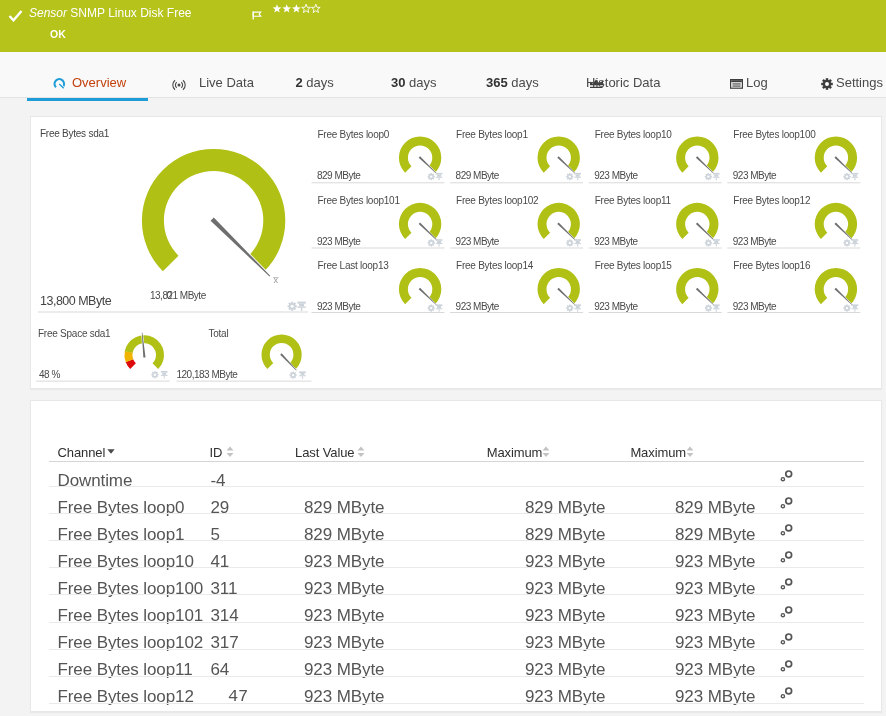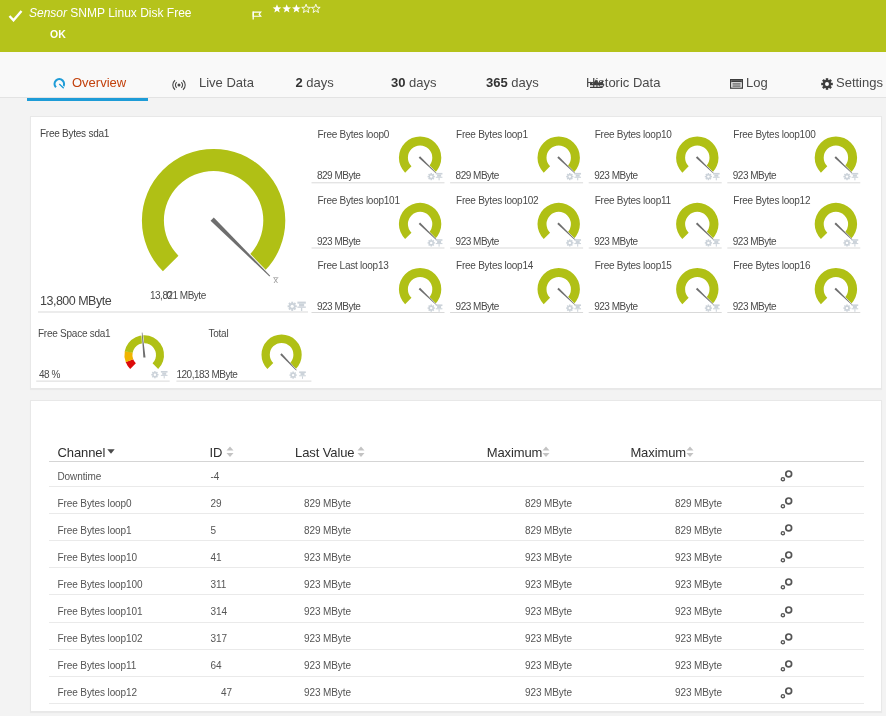--- a/index.html
+++ b/index.html
@@ -5,21 +5,21 @@
   font-family:"Liberation Sans",sans-serif;-webkit-font-smoothing:antialiased}
 .abs{position:absolute}
 #topbar{position:absolute;left:0;top:0;width:886px;height:52px;background:#b5c31b;color:#fff}
 #tabbar{position:absolute;left:0;top:52px;width:886px;height:46px;background:#f9f9f9;border-bottom:1px solid #e3e3e3}
 .tabtxt{position:absolute;top:74.6px;font-size:13px;color:#4a4a4a;white-space:nowrap}
 .panel{position:absolute;background:#fff;border:1px solid #e8e8e8;box-shadow:0 1px 1px rgba(0,0,0,0.04)}
 .ct{position:absolute;font-size:10px;color:#4a4a4a;white-space:nowrap;letter-spacing:-0.25px}
 .cv{position:absolute;font-size:10px;color:#4a4a4a;white-space:nowrap;letter-spacing:-0.5px}
 .rowline{position:absolute;height:1px;background:#eaeaea}
 .tabico{position:absolute;top:77.5px}
-.trow{position:absolute;font-size:10px;color:#555;white-space:nowrap;letter-spacing:-0.1px}
+.trow{position:absolute;font-size:17px;color:#555;white-space:nowrap;letter-spacing:-0.1px}
 .thead{position:absolute;font-size:13px;color:#2f2f2f;white-space:nowrap;letter-spacing:-0.1px}
 </style></head><body>
 <div id="topbar">
 <svg class="abs" style="left:8px;top:10px" width="15" height="12" viewBox="0 0 15 12">
       <path d="M1.5,6 L5.5,10.3 L13.5,1" fill="none" stroke="#fff" stroke-width="2.4"></path>
     </svg>
 <div class="abs" style="left:29px;top:6px;font-size:12px;white-space:nowrap"><i>Sensor</i> SNMP Linux Disk Free</div>
 <svg class="abs" style="left:252px;top:10.5px" width="10" height="9" viewBox="0 0 10 9">
       <path d="M1.2,0.6 V8.6" stroke="#fff" stroke-width="1.3" fill="none"></path>
       <path d="M1.2,1.1 H8.8 L7.1,3.2 L8.8,5.3 H1.2 Z" fill="none" stroke="#fff" stroke-width="1.1"></path>
@@ -482,20 +482,20 @@
 <div class="trow" style="left:210.5px;top:660.2px;">64</div>
 <div class="trow" style="left:304px;top:660.2px;">923 MByte</div>
 <div class="trow" style="left:525px;top:660.2px;">923 MByte</div>
 <div class="trow" style="left:675px;top:660.2px;">923 MByte</div>
 <svg class="abs" style="left:779.5px;top:659.7px" width="14" height="12" viewBox="0 0 14 12">
     <circle cx="8.7" cy="3.9" r="2.9" fill="none" stroke="#555" stroke-width="1.7"></circle>
     <circle cx="2.9" cy="9.2" r="1.6" fill="none" stroke="#555" stroke-width="1.4"></circle>
   </svg>
 <div class="rowline" style="left:49px;top:675.7px;width:815px"></div>
 <div class="trow" style="left:57.5px;top:687.3px;">Free Bytes loop12</div>
-<div class="trow" style="left:221px;top:687.3px;">47</div>
+<div class="trow" style="left:228px;top:687.3px;font-family:Liberation Mono, monospace;">47</div>
 <div class="trow" style="left:304px;top:687.3px;">923 MByte</div>
 <div class="trow" style="left:525px;top:687.3px;">923 MByte</div>
 <div class="trow" style="left:675px;top:687.3px;">923 MByte</div>
 <svg class="abs" style="left:779.5px;top:686.8px" width="14" height="12" viewBox="0 0 14 12">
     <circle cx="8.7" cy="3.9" r="2.9" fill="none" stroke="#555" stroke-width="1.7"></circle>
     <circle cx="2.9" cy="9.2" r="1.6" fill="none" stroke="#555" stroke-width="1.4"></circle>
   </svg>
 <div class="rowline" style="left:49px;top:702.8px;width:815px"></div>
 </body></html>

